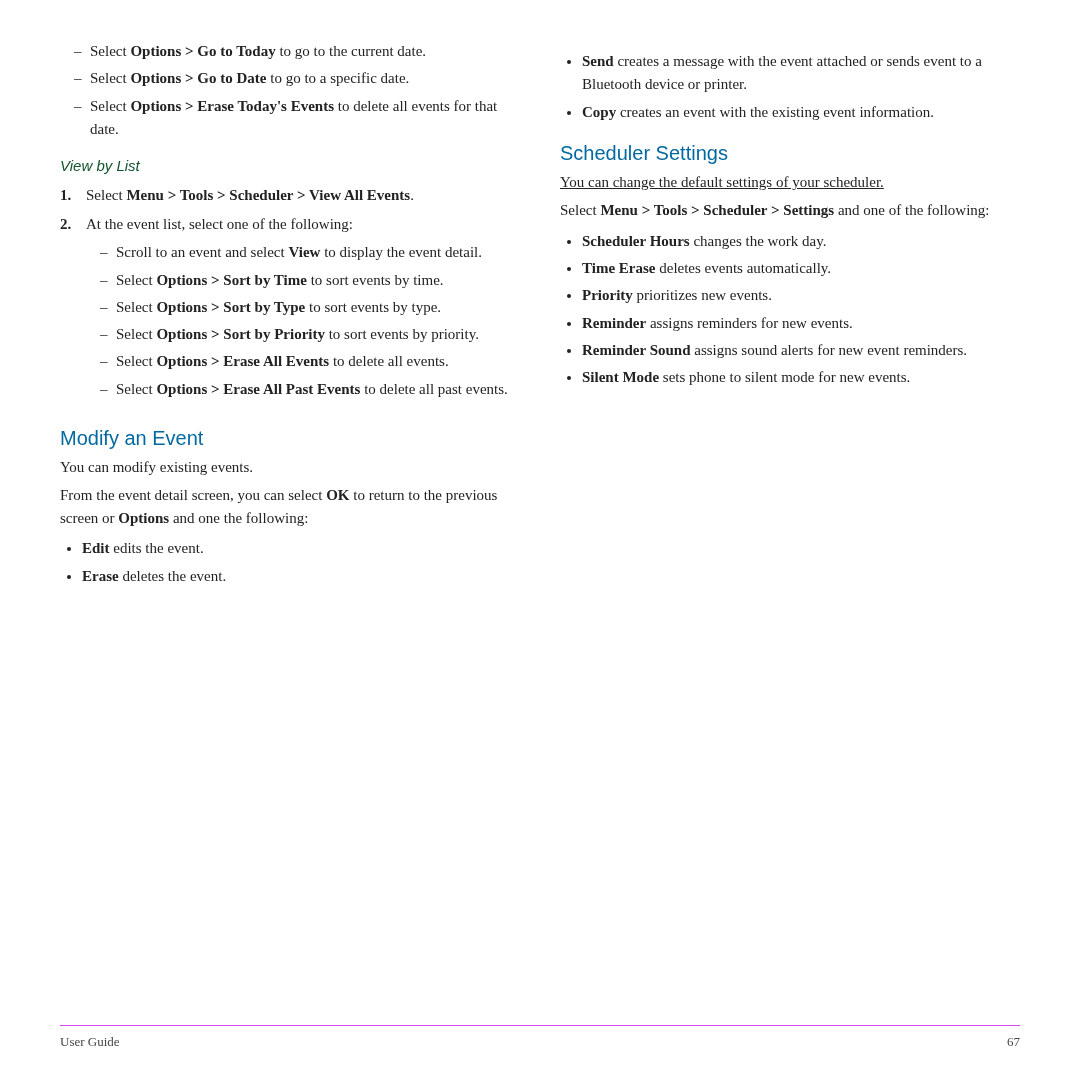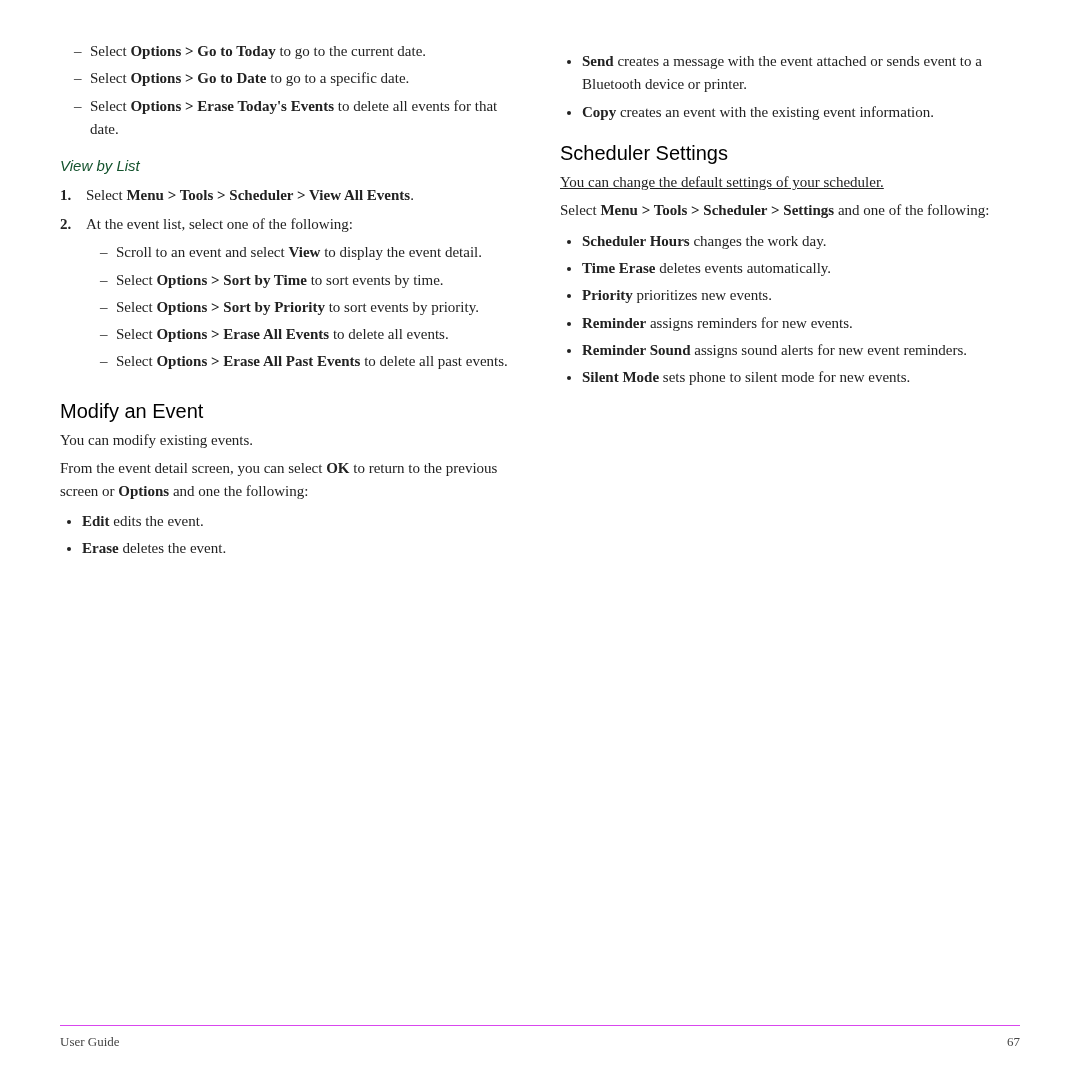--- a/index.html
+++ b/index.html
@@ -38,21 +38,21 @@
       border-top: 1px solid #d946ef;
       padding-top: 8px;
       margin-top: 10px;
       font-size: 13px;
       color: #444;
     }
     h2 {
       font-family: 'Arial', sans-serif;
       font-size: 20px;
       font-weight: normal;
-      color: #000000;
+      color: #0369a1;
       margin-bottom: 6px;
       margin-top: 18px;
     }
     p {
       font-size: 15px;
       line-height: 1.5;
       margin-bottom: 6px;
     }
     ul.bullet-list {
       list-style: disc;
@@ -132,20 +132,21 @@
             <span class="num">1.</span>
             <div class="content">Select <b>Menu &gt; Tools &gt; Scheduler &gt; View All Events</b>.</div>
           </li>
           <li>
             <span class="num">2.</span>
             <div class="content">
               <p>At the event list, select one of the following:</p>
               <ul class="dash-list">
                 <li>Scroll to an event and select <b>View</b> to display the event detail.</li>
                 <li>Select <b>Options &gt; Sort by Time</b> to sort events by time.</li>
+                <li>Select <b>Options &gt; Sort by Type</b> to sort events by type.</li>
                 <li>Select <b>Options &gt; Sort by Priority</b> to sort events by priority.</li>
                 <li>Select <b>Options &gt; Erase All Events</b> to delete all events.</li>
                 <li>Select <b>Options &gt; Erase All Past Events</b> to delete all past events.</li>
               </ul>
             </div>
           </li>
         </ol>
 
       <h2>Modify an Event</h2>
       <p>You can modify existing events.</p>

